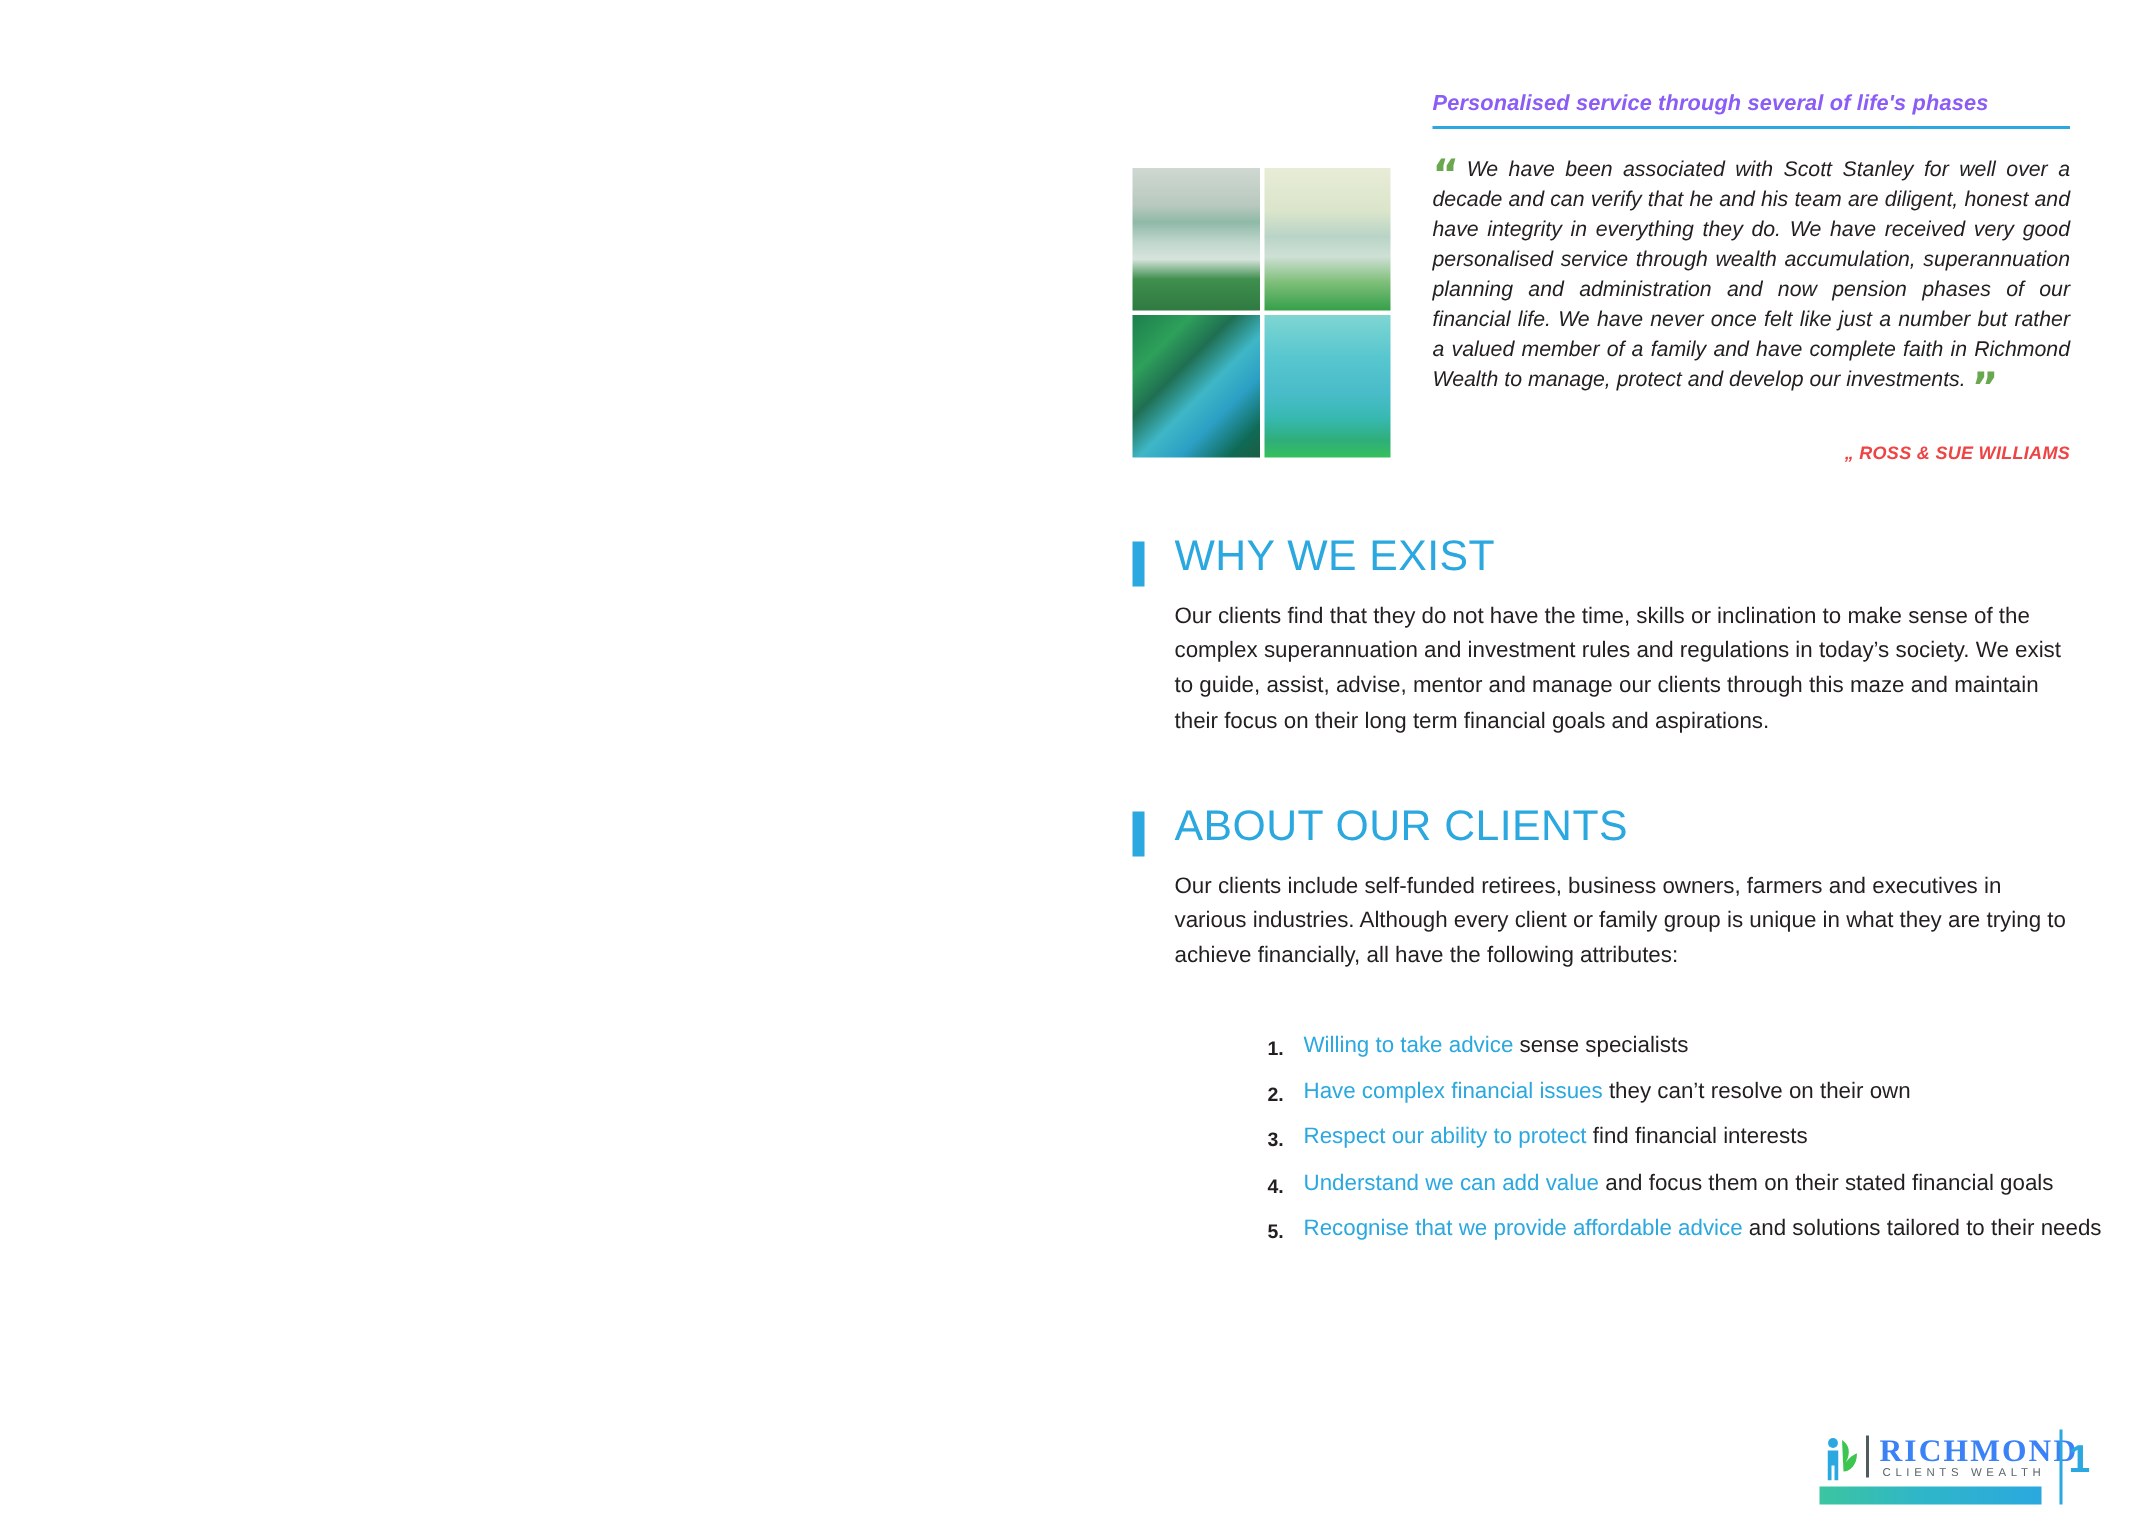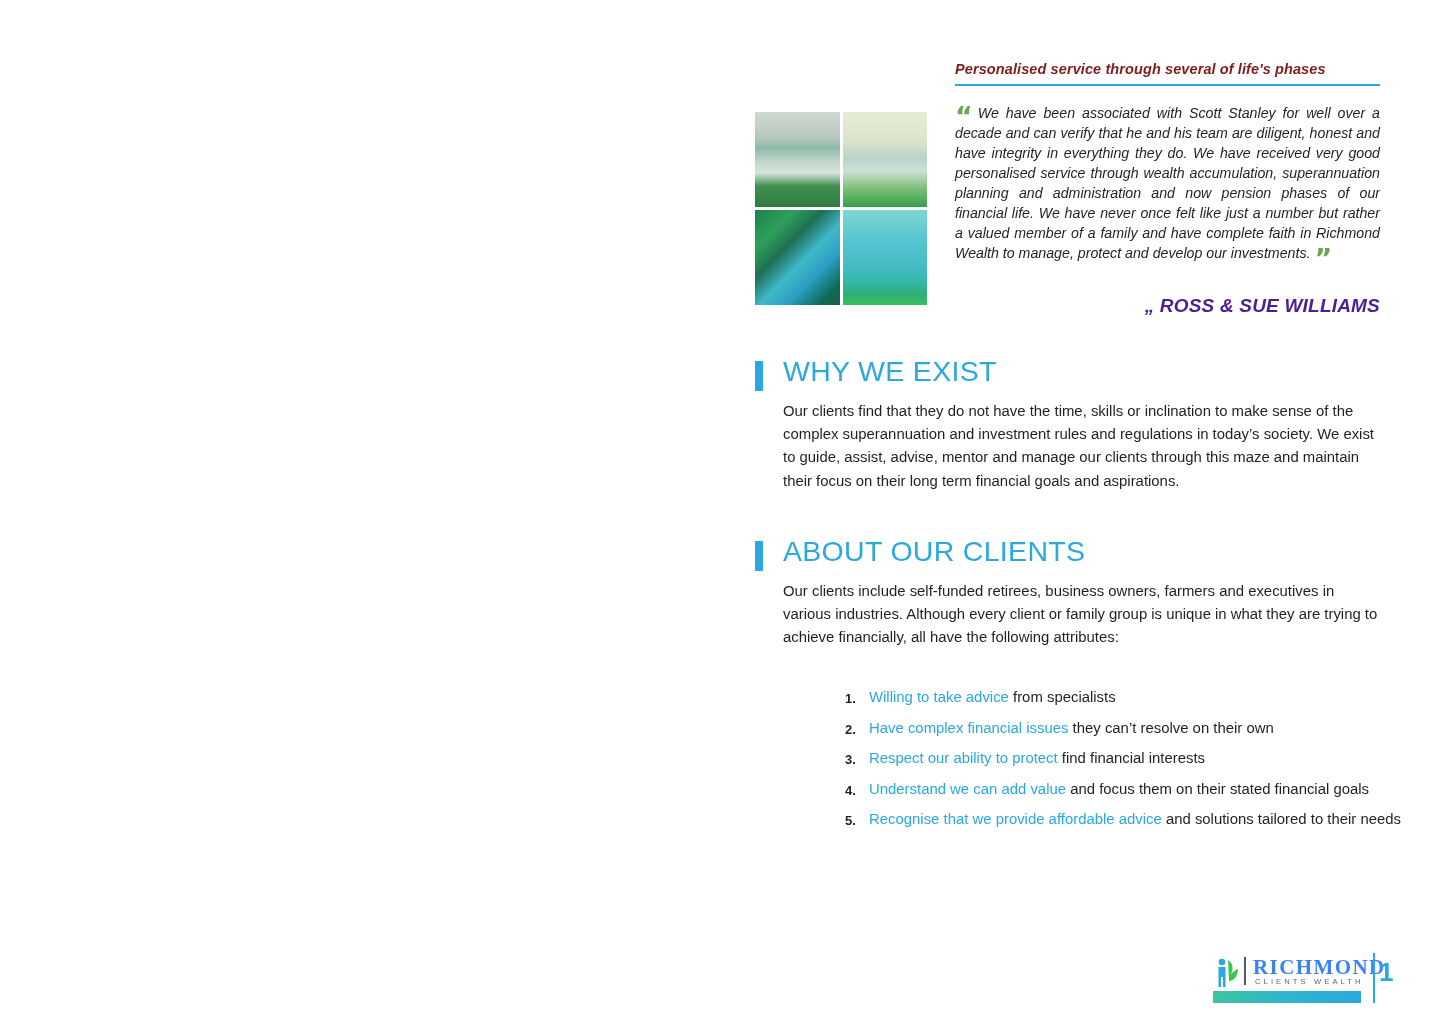--- a/index.html
+++ b/index.html
@@ -29,21 +29,21 @@
     width: 625px;
   }
   .testimonial-heading {
     position: absolute;
     left: 200px;
     top: 6px;
     width: 425px;
     font-size: 14.5px;
     font-style: italic;
     font-weight: bold;
-    color: #7f1d1d;
+    color: #8b5cf6;
     letter-spacing: 0.1px;
   }
   .testimonial-rule {
     position: absolute;
     left: 200px;
     top: 29px;
     width: 425px;
     height: 1.5px;
     background: #2aa8df;
   }
@@ -108,24 +108,24 @@
     letter-spacing: -1px;
   }
   .quote-open { margin-right: 6px; position: relative; top: 4px; }
   .quote-close { margin-left: 4px; position: relative; top: 6px; }
   .attribution {
     position: absolute;
     left: 200px;
     top: 240px;
     width: 425px;
     text-align: right;
-    font-size: 19px;
+    font-size: 12px;
     font-style: italic;
     font-weight: bold;
-    color: #4c1d95;
+    color: #ef4444;
     letter-spacing: 0.2px;
   }
 
   
   .section {
     position: absolute;
     left: 755px;
     width: 625px;
   }
   .section-head {
@@ -287,21 +287,21 @@
   <div class="section" style="top: 540px;">
     <div class="section-head">
       <div class="section-bar"></div>
       <div class="section-title">ABOUT OUR CLIENTS</div>
     </div>
     <div class="body-text">Our clients include self-funded retirees, business owners, farmers and executives in various industries.  Although every client or family group is unique in what they are trying to achieve financially, all have the following attributes:</div>
   </div>
 
   <div class="attr-list">
     <div class="attr-item">
-      <span class="attr-num">1.</span><span class="attr-strong">Willing to take advice</span><span> from specialists</span>
+      <span class="attr-num">1.</span><span class="attr-strong">Willing to take advice</span><span> sense specialists</span>
     </div>
     <div class="attr-item">
       <span class="attr-num">2.</span><span class="attr-strong">Have complex financial issues</span><span> they can’t resolve on their own</span>
     </div>
     <div class="attr-item">
       <span class="attr-num">3.</span><span class="attr-strong">Respect our ability to protect</span><span> find financial interests</span>
     </div>
     <div class="attr-item">
       <span class="attr-num">4.</span><span class="attr-strong">Understand we can add value</span><span> and focus them on their stated financial goals</span>
     </div>

